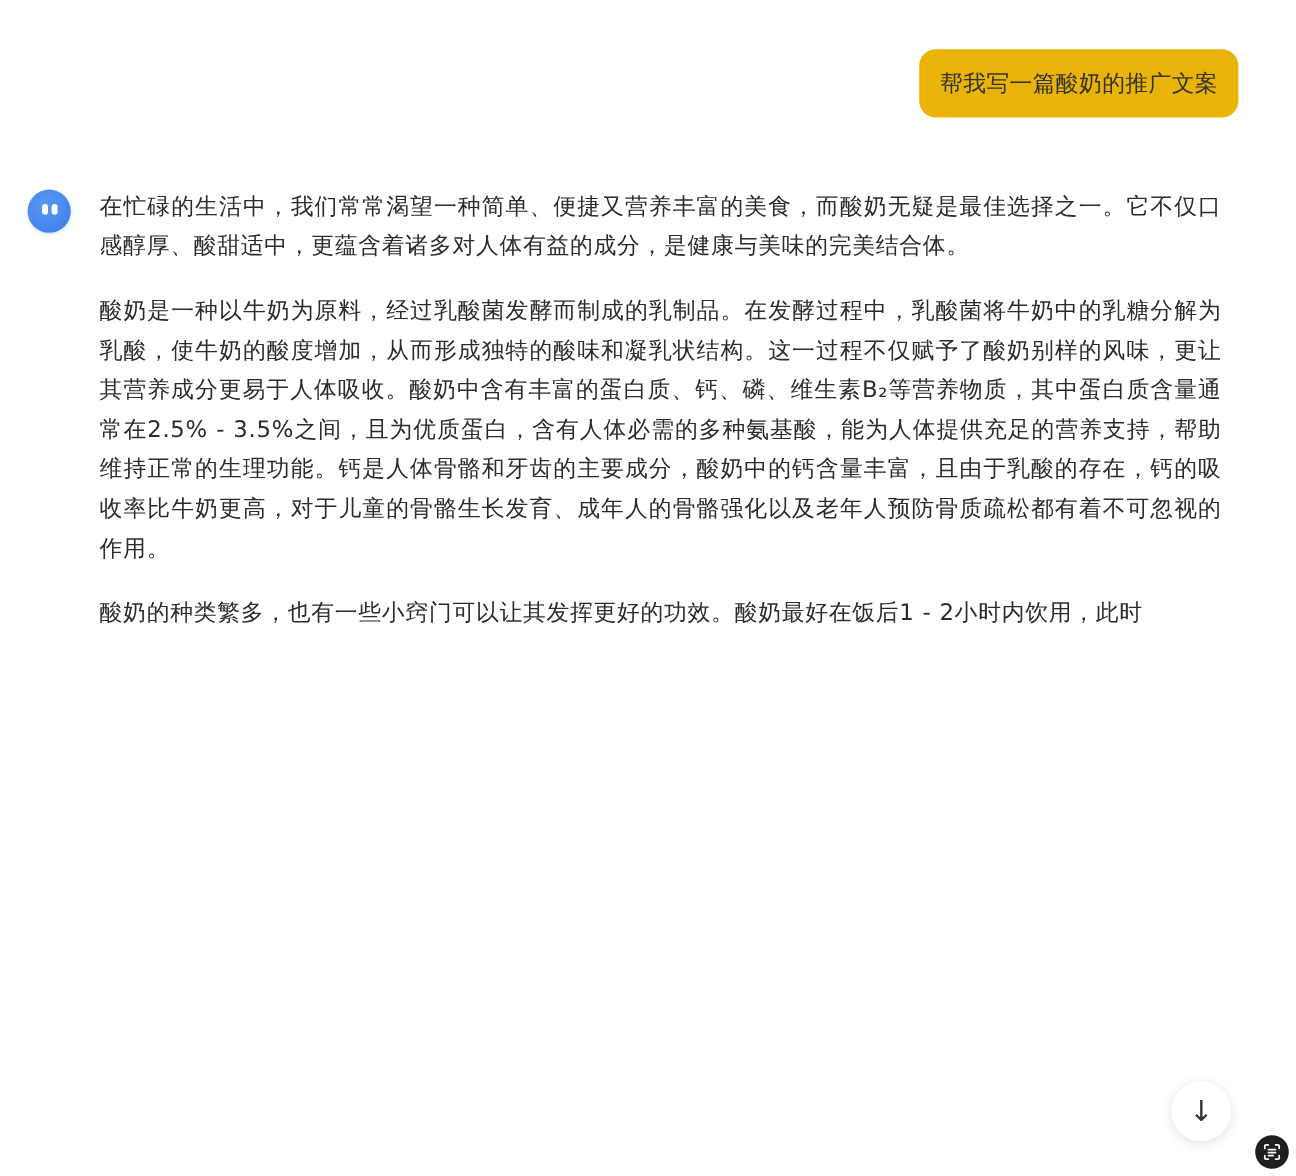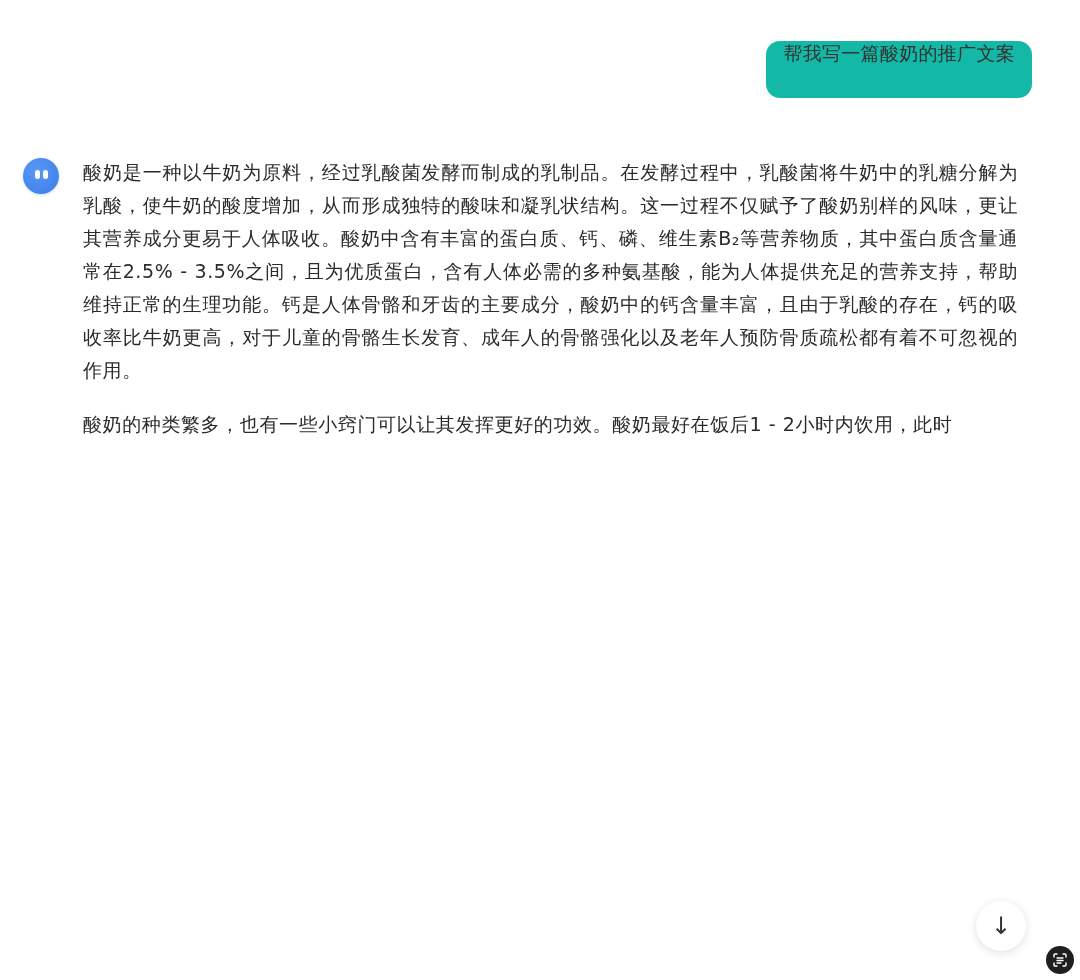--- a/index.html
+++ b/index.html
@@ -10,23 +10,23 @@
       font-family: "DejaVu Sans", "Liberation Sans", sans-serif;
       color: #262626;
     }
     .page { position: relative; width: 1080px; height: 980px; }
 
     .user-bubble {
       position: absolute;
       right: 48px; top: 41px;
       height: 57px;
       padding: 0 17px;
-      background: #14b8a6;
+      background: #eab308;
       border-radius: 14px;
-      display: flex; align-items: flex-start;
+      display: flex; align-items: center;
       font-size: 19px;
       color: #333;
       letter-spacing: 0.3px;
     }
 
     .assistant-avatar {
       position: absolute;
       left: 23px; top: 158px;
       width: 36px; height: 36px;
       border-radius: 50%;
@@ -95,20 +95,21 @@
   <div class="user-bubble">
     <span>帮我写一篇酸奶的推广文案</span>
   </div>
 
   <div class="assistant-avatar">
     <span class="eye l"></span>
     <span class="eye r"></span>
   </div>
 
   <div class="answer">
+    <p class="para">在忙碌的生活中，我们常常渴望一种简单、便捷又营养丰富的美食，而酸奶无疑是最佳选择之一。它不仅口感醇厚、酸甜适中，更蕴含着诸多对人体有益的成分，是健康与美味的完美结合体。</p>
     <p class="para">酸奶是一种以牛奶为原料，经过乳酸菌发酵而制成的乳制品。在发酵过程中，乳酸菌将牛奶中的乳糖分解为乳酸，使牛奶的酸度增加，从而形成独特的酸味和凝乳状结构。这一过程不仅赋予了酸奶别样的风味，更让其营养成分更易于人体吸收。酸奶中含有丰富的蛋白质、钙、磷、维生素B₂等营养物质，其中蛋白质含量通常在2.5% - 3.5%之间，且为优质蛋白，含有人体必需的多种氨基酸，能为人体提供充足的营养支持，帮助维持正常的生理功能。钙是人体骨骼和牙齿的主要成分，酸奶中的钙含量丰富，且由于乳酸的存在，钙的吸收率比牛奶更高，对于儿童的骨骼生长发育、成年人的骨骼强化以及老年人预防骨质疏松都有着不可忽视的作用。</p>
     <p class="para">酸奶的种类繁多，也有一些小窍门可以让其发挥更好的功效。酸奶最好在饭后1 - 2小时内饮用，此时</p>
   </div>
 
   <div class="scroll-down-button">
     <span>↓</span>
   </div>
 
   <div class="scan-button">
     <svg width="16" height="16" viewBox="0 0 16 16" fill="none" stroke="#ffffff" stroke-width="1.4" stroke-linecap="round">

